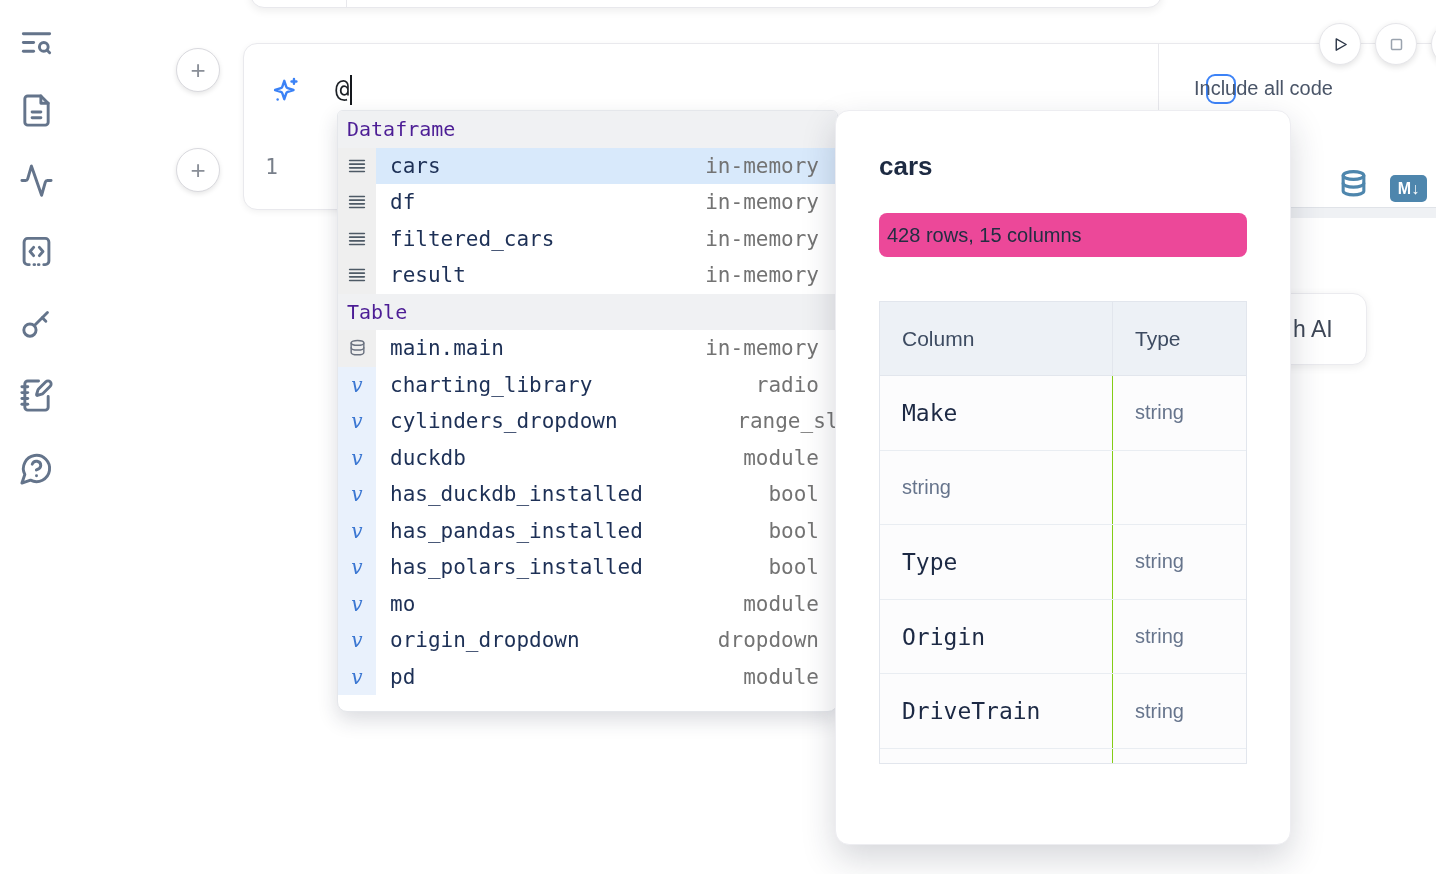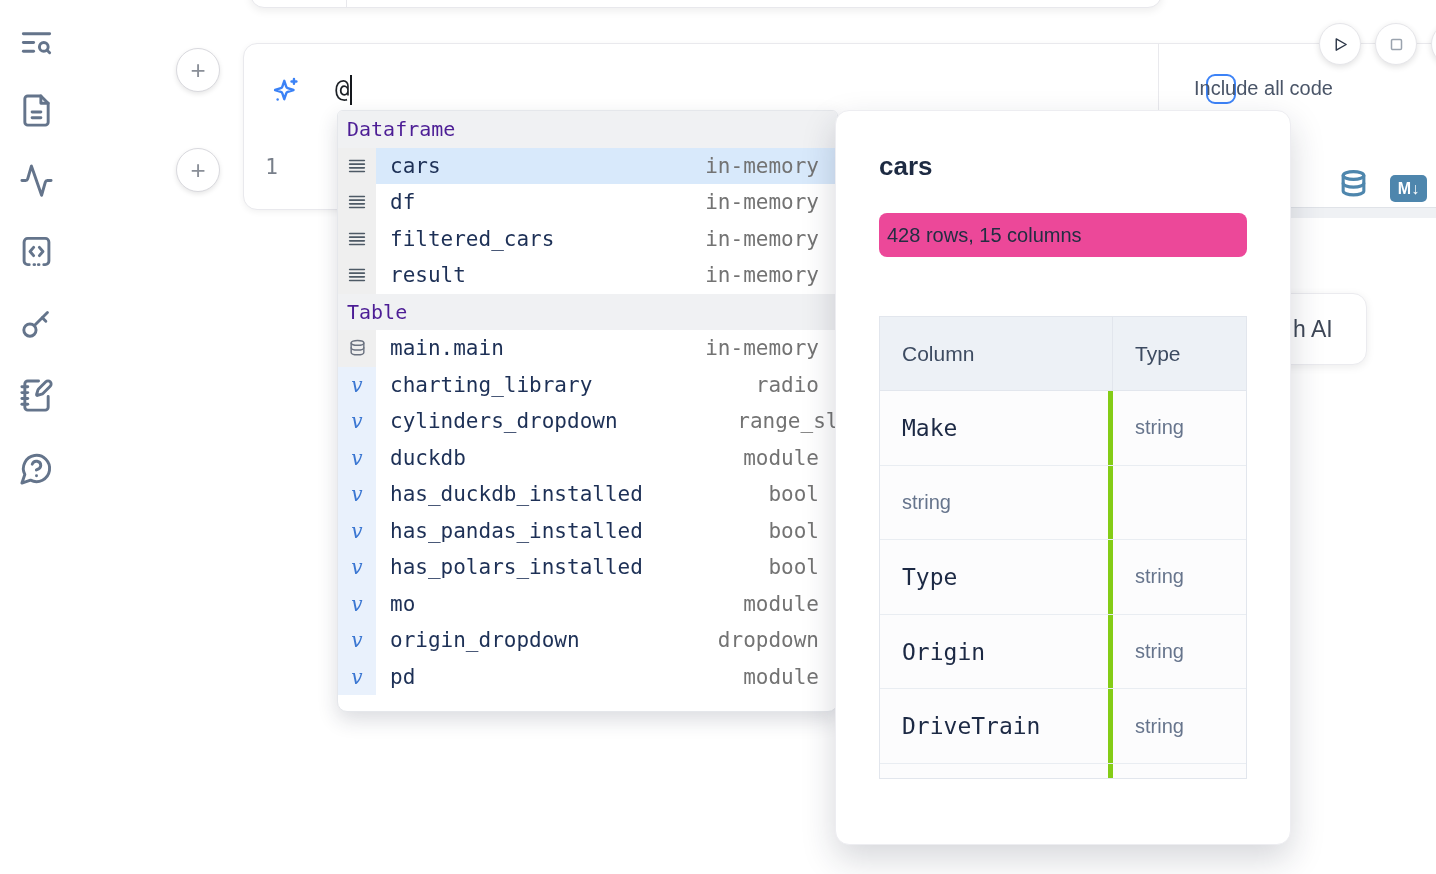--- a/index.html
+++ b/index.html
@@ -77,28 +77,28 @@
   .ac-gutter svg { stroke:#4e5a66; fill:none; stroke-width:1.8; stroke-linecap:round; }
 
   
   .panel { position:absolute; left:835px; top:110px; width:456px; height:735px; background:#fff;
            border:1px solid #ededf1; border-radius:14px; z-index:30;
            box-shadow:0 14px 34px rgba(25,35,55,.18); padding:40px 0 0 43px; }
   .p-title { font-size:26px; font-weight:bold; color:#1d2a42; }
   .p-source { margin-top:15px; font-size:20px; color:#6b7a90; }
   .p-badge { margin-top:31px; width:368px; height:44px; background:#ec4899; border-radius:8px;
              line-height:44px; padding-left:8px; font-size:20px; color:#222e42; }
-  .p-tablewrap { margin-top:59px; width:368px; height:463px; overflow:hidden;
+  .p-tablewrap { margin-top:44px; width:368px; height:463px; overflow:hidden;
                  border:1px solid #e2e6ed; }
   .p-thead { display:flex; height:74px; background:#edf1f6; border-bottom:1px solid #e2e6ed; }
   .p-th { line-height:73px; padding-left:22px; font-size:21px; color:#3d4b61; }
   .p-th:first-child { width:233px; border-right:1px solid #e2e6ed; }
   .p-tr { display:flex; height:74.6px; background:#fcfcfd; border-bottom:1px solid #e9edf2; }
   .p-td { display:flex; align-items:center; padding-left:22px; }
-  .p-td:first-child { width:233px; border-right:5px solid #84cc16; }
+  .p-td:first-child { width:233px; border-right:1px solid #84cc16; }
   .p-td .colname { font-family:"DejaVu Sans Mono", monospace; font-size:23px; color:#1c2944; }
   .p-td .coltype { font-size:20px; color:#66748c; }
 </style>
 </head>
 <body>
 
 <div class="rail">
   <div class="rail-btn" style="top:22px">
     <svg width="35" height="35" viewBox="0 0 24 24">
         <path d="M21 6H3"></path>

